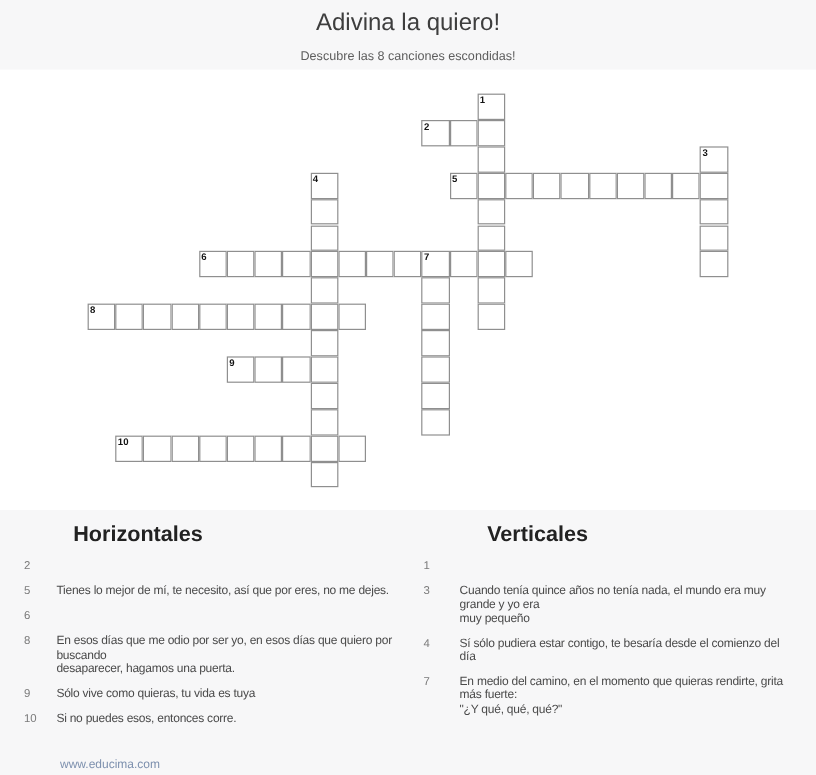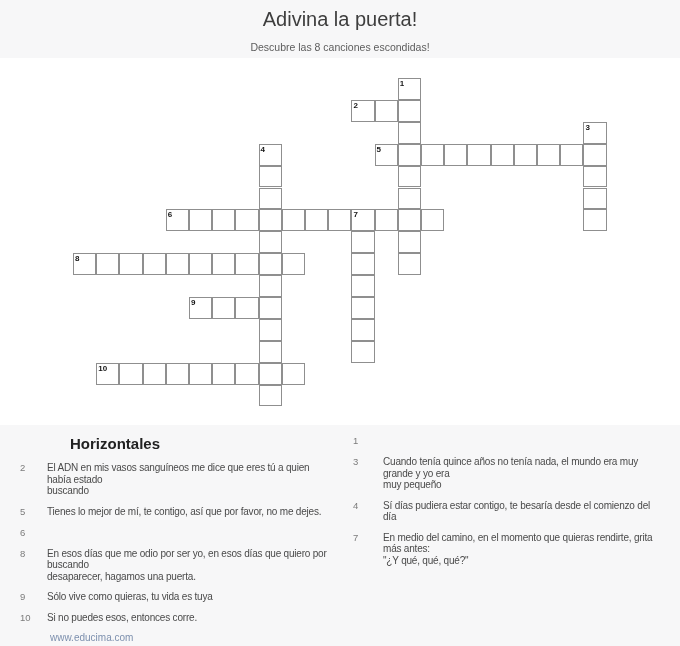--- a/index.html
+++ b/index.html
@@ -30,21 +30,21 @@
     position:absolute;top:0px;left:1px;
     font-size:8px;line-height:9px;font-weight:600;color:#141414;
   }
   
   .clues{position:absolute;top:425px;left:0;width:680px;height:221px}
   .clues-col{position:absolute;top:10px}
   .col-across{left:20px;width:315px}
   .col-down{left:353px;width:315px}
   .clues-heading{
     width:190px;text-align:center;
-    font-size:15px;font-weight:700;color:#222222;
+    font-size:18px;font-weight:700;color:#222222;
     margin:0 0 10px 0;
   }
   .clue{display:flex;margin-bottom:9px}
   .cnum{
     flex:none;width:27px;font-size:9.5px;line-height:12px;color:#7b7b7b;
   }
   .col-down .cnum{width:30px}
   .ctext{
     font-size:10px;line-height:11.5px;letter-spacing:-0.2px;color:#4a4a4a;
     white-space:pre-line;width:282px;
@@ -52,21 +52,21 @@
   .col-down .ctext{width:280px}
   
   .footer-link{
     position:absolute;left:50px;top:632px;
     font-size:10px;color:#7d90ae;text-decoration:none;cursor:pointer;
   }
 </style>
 </head>
 <body>
 
-<div class="page-title">Adivina la puerta!</div>
+<div class="page-title">Adivina la quiero!</div>
 <div class="page-subtitle">Descubre las 8 canciones escondidas!</div>
 
 <div class="panel">
   <div class="grid">
       <div class="cell" style="left: 351.4px; top: 41.9px;">
         <span class="cellnum">2</span>
       </div>
       <div class="cell" style="left: 374.6px; top: 41.9px;"></div>
       <div class="cell" style="left: 397.8px; top: 41.9px;"></div>
       <div class="cell" style="left: 374.6px; top: 85.7px;">
@@ -158,61 +158,60 @@
       <div class="cell" style="left: 351.4px; top: 282.8px;"></div>
     </div>
 </div>
 
 <div class="clues">
   <div class="clues-col col-across">
     <div class="clues-heading">Horizontales</div>
     <div id="across-list">
         <div class="clue">
           <span class="cnum">2</span>
-          <span class="ctext">El ADN en mis vasos sanguíneos me dice que eres tú a quien había estado
-buscando</span>
         </div>
         <div class="clue">
           <span class="cnum">5</span>
-          <span class="ctext">Tienes lo mejor de mí, te contigo, así que por favor, no me dejes.</span>
+          <span class="ctext">Tienes lo mejor de mí, te necesito, así que por eres, no me dejes.</span>
         </div>
         <div class="clue">
           <span class="cnum">6</span>
         </div>
         <div class="clue">
           <span class="cnum">8</span>
           <span class="ctext">En esos días que me odio por ser yo, en esos días que quiero por buscando
 desaparecer, hagamos una puerta.</span>
         </div>
         <div class="clue">
           <span class="cnum">9</span>
           <span class="ctext">Sólo vive como quieras, tu vida es tuya</span>
         </div>
         <div class="clue">
           <span class="cnum">10</span>
           <span class="ctext">Si no puedes esos, entonces corre.</span>
         </div>
       </div>
   </div>
   <div class="clues-col col-down">
+    <div class="clues-heading">Verticales</div>
     <div id="down-list">
         <div class="clue">
           <span class="cnum">1</span>
         </div>
         <div class="clue">
           <span class="cnum">3</span>
           <span class="ctext">Cuando tenía quince años no tenía nada, el mundo era muy grande y yo era
 muy pequeño</span>
         </div>
         <div class="clue">
           <span class="cnum">4</span>
-          <span class="ctext">Sí días pudiera estar contigo, te besaría desde el comienzo del día</span>
+          <span class="ctext">Sí sólo pudiera estar contigo, te besaría desde el comienzo del día</span>
         </div>
         <div class="clue">
           <span class="cnum">7</span>
-          <span class="ctext">En medio del camino, en el momento que quieras rendirte, grita más antes:
+          <span class="ctext">En medio del camino, en el momento que quieras rendirte, grita más fuerte:
 "¿Y qué, qué, qué?"</span>
         </div>
       </div>
   </div>
 </div>
 
 <a class="footer-link">www.educima.com</a>
 
 </body></html>

